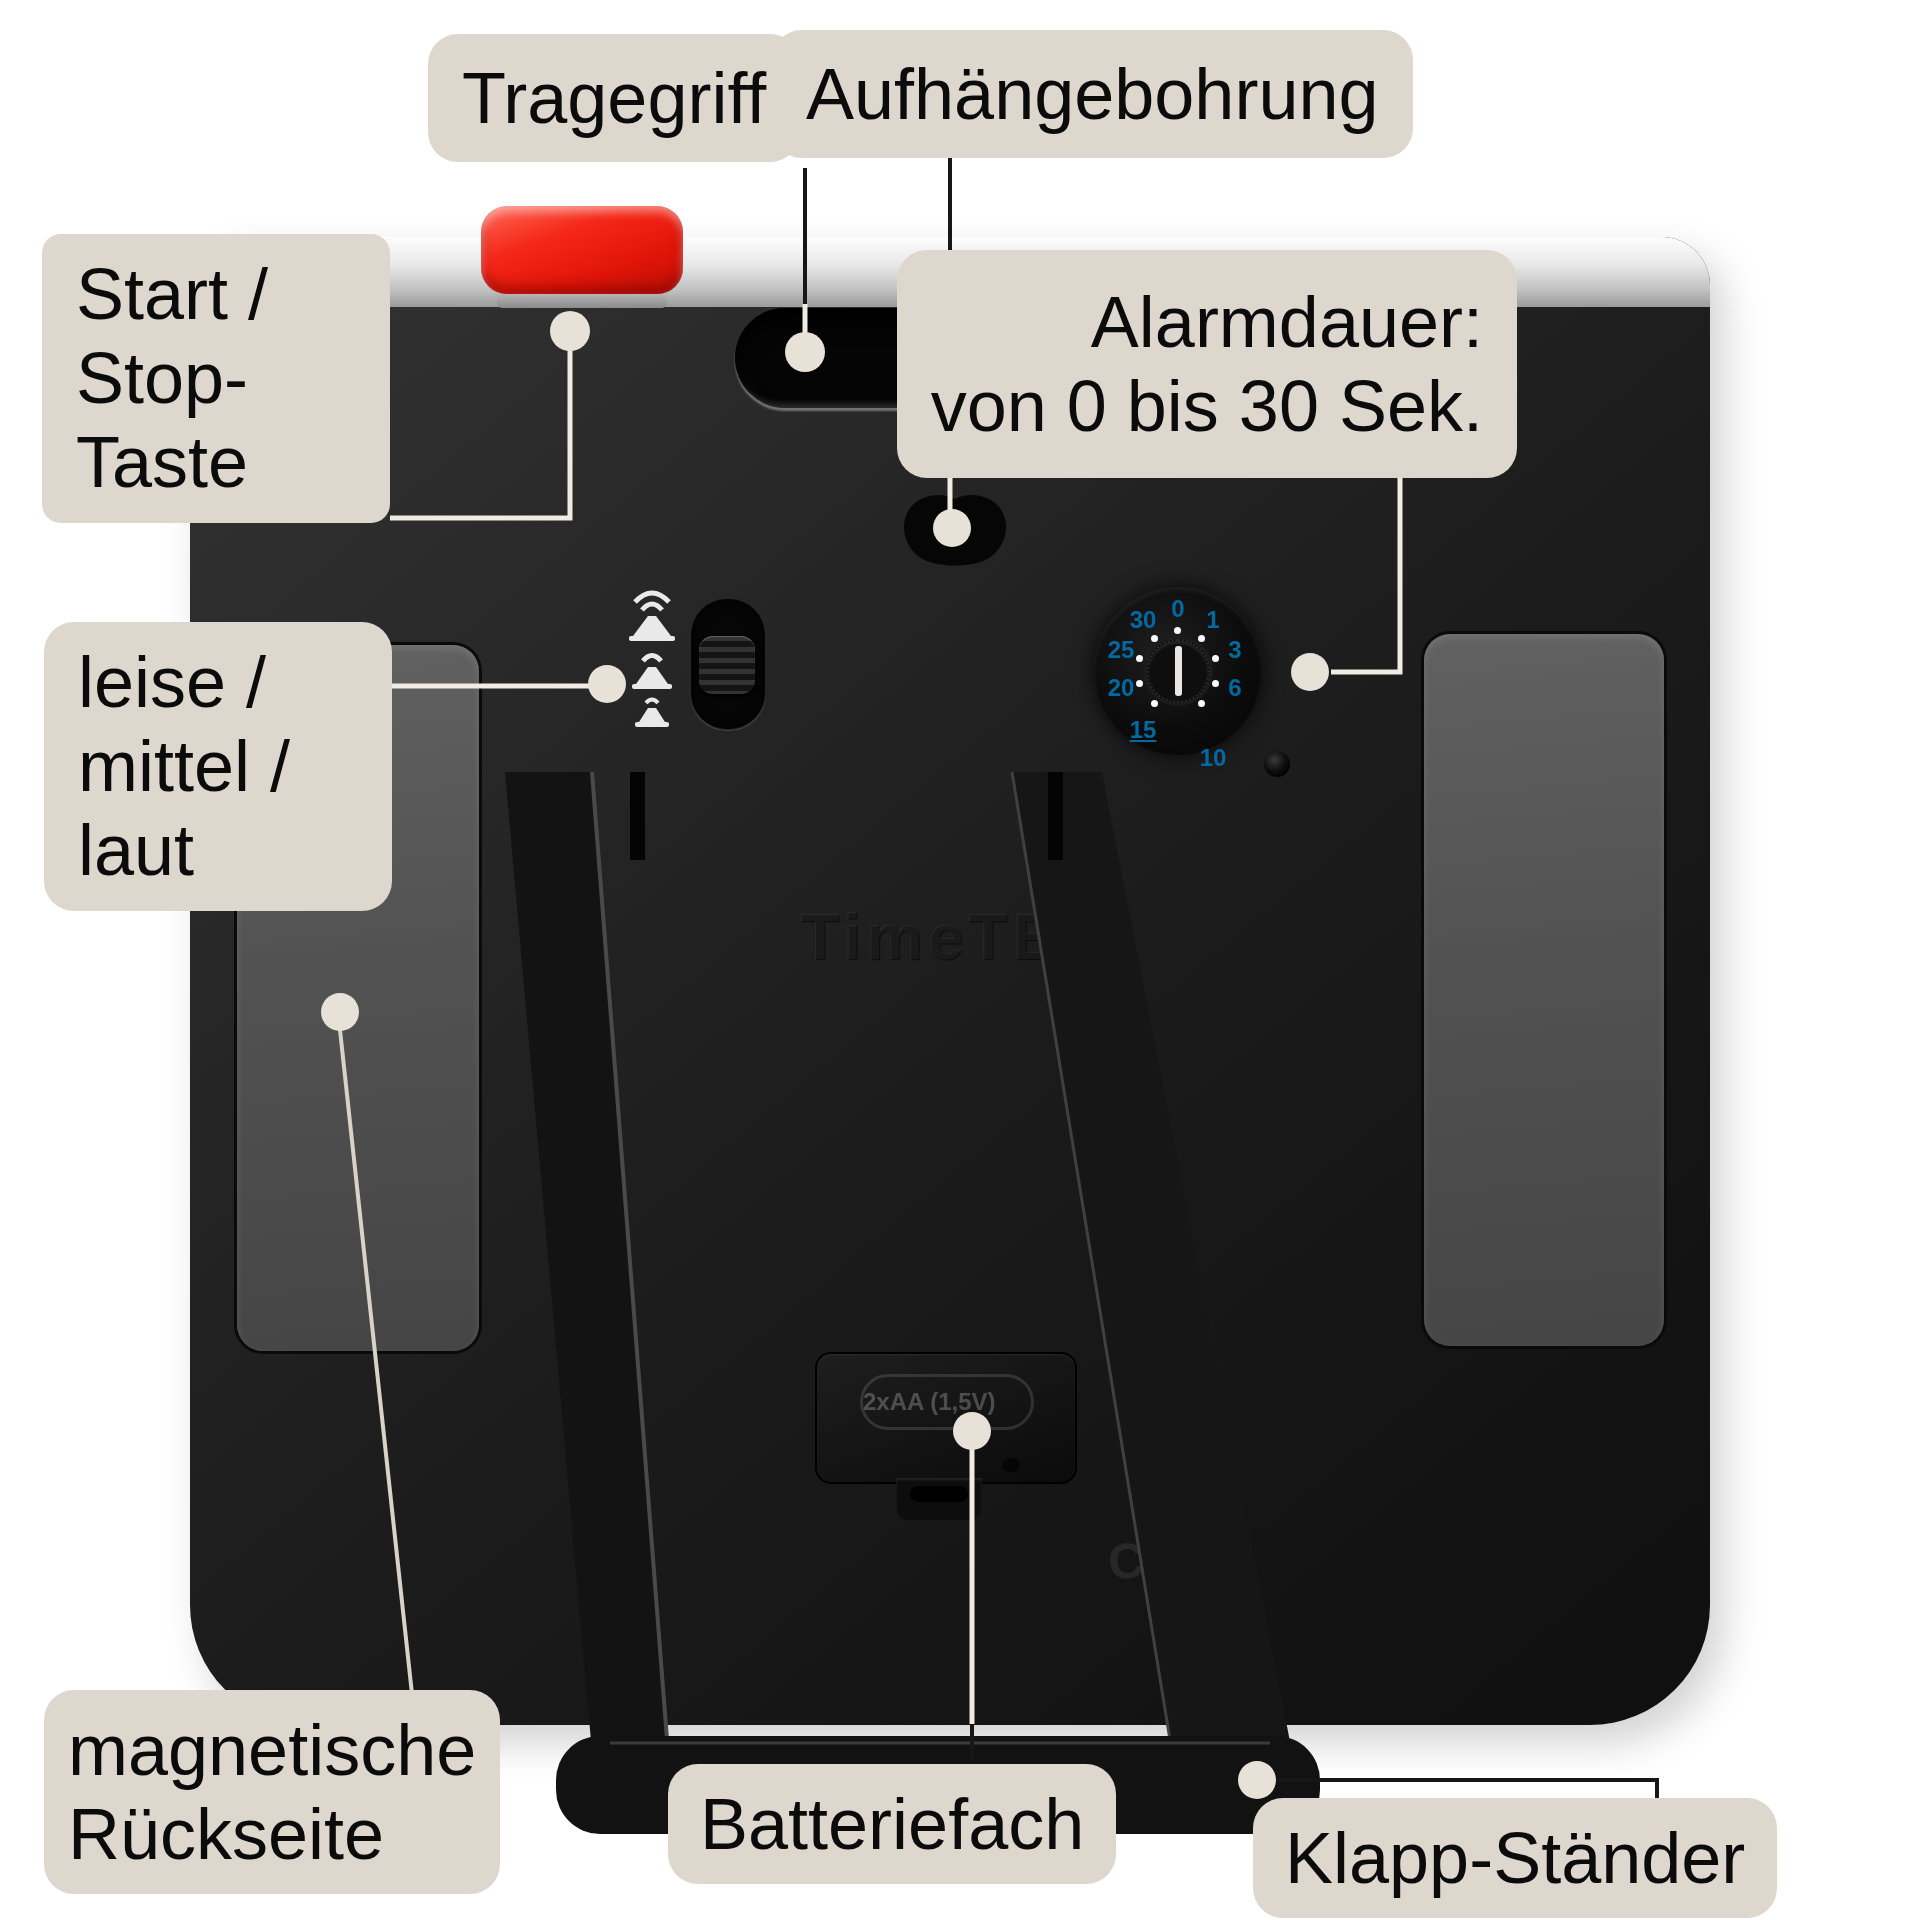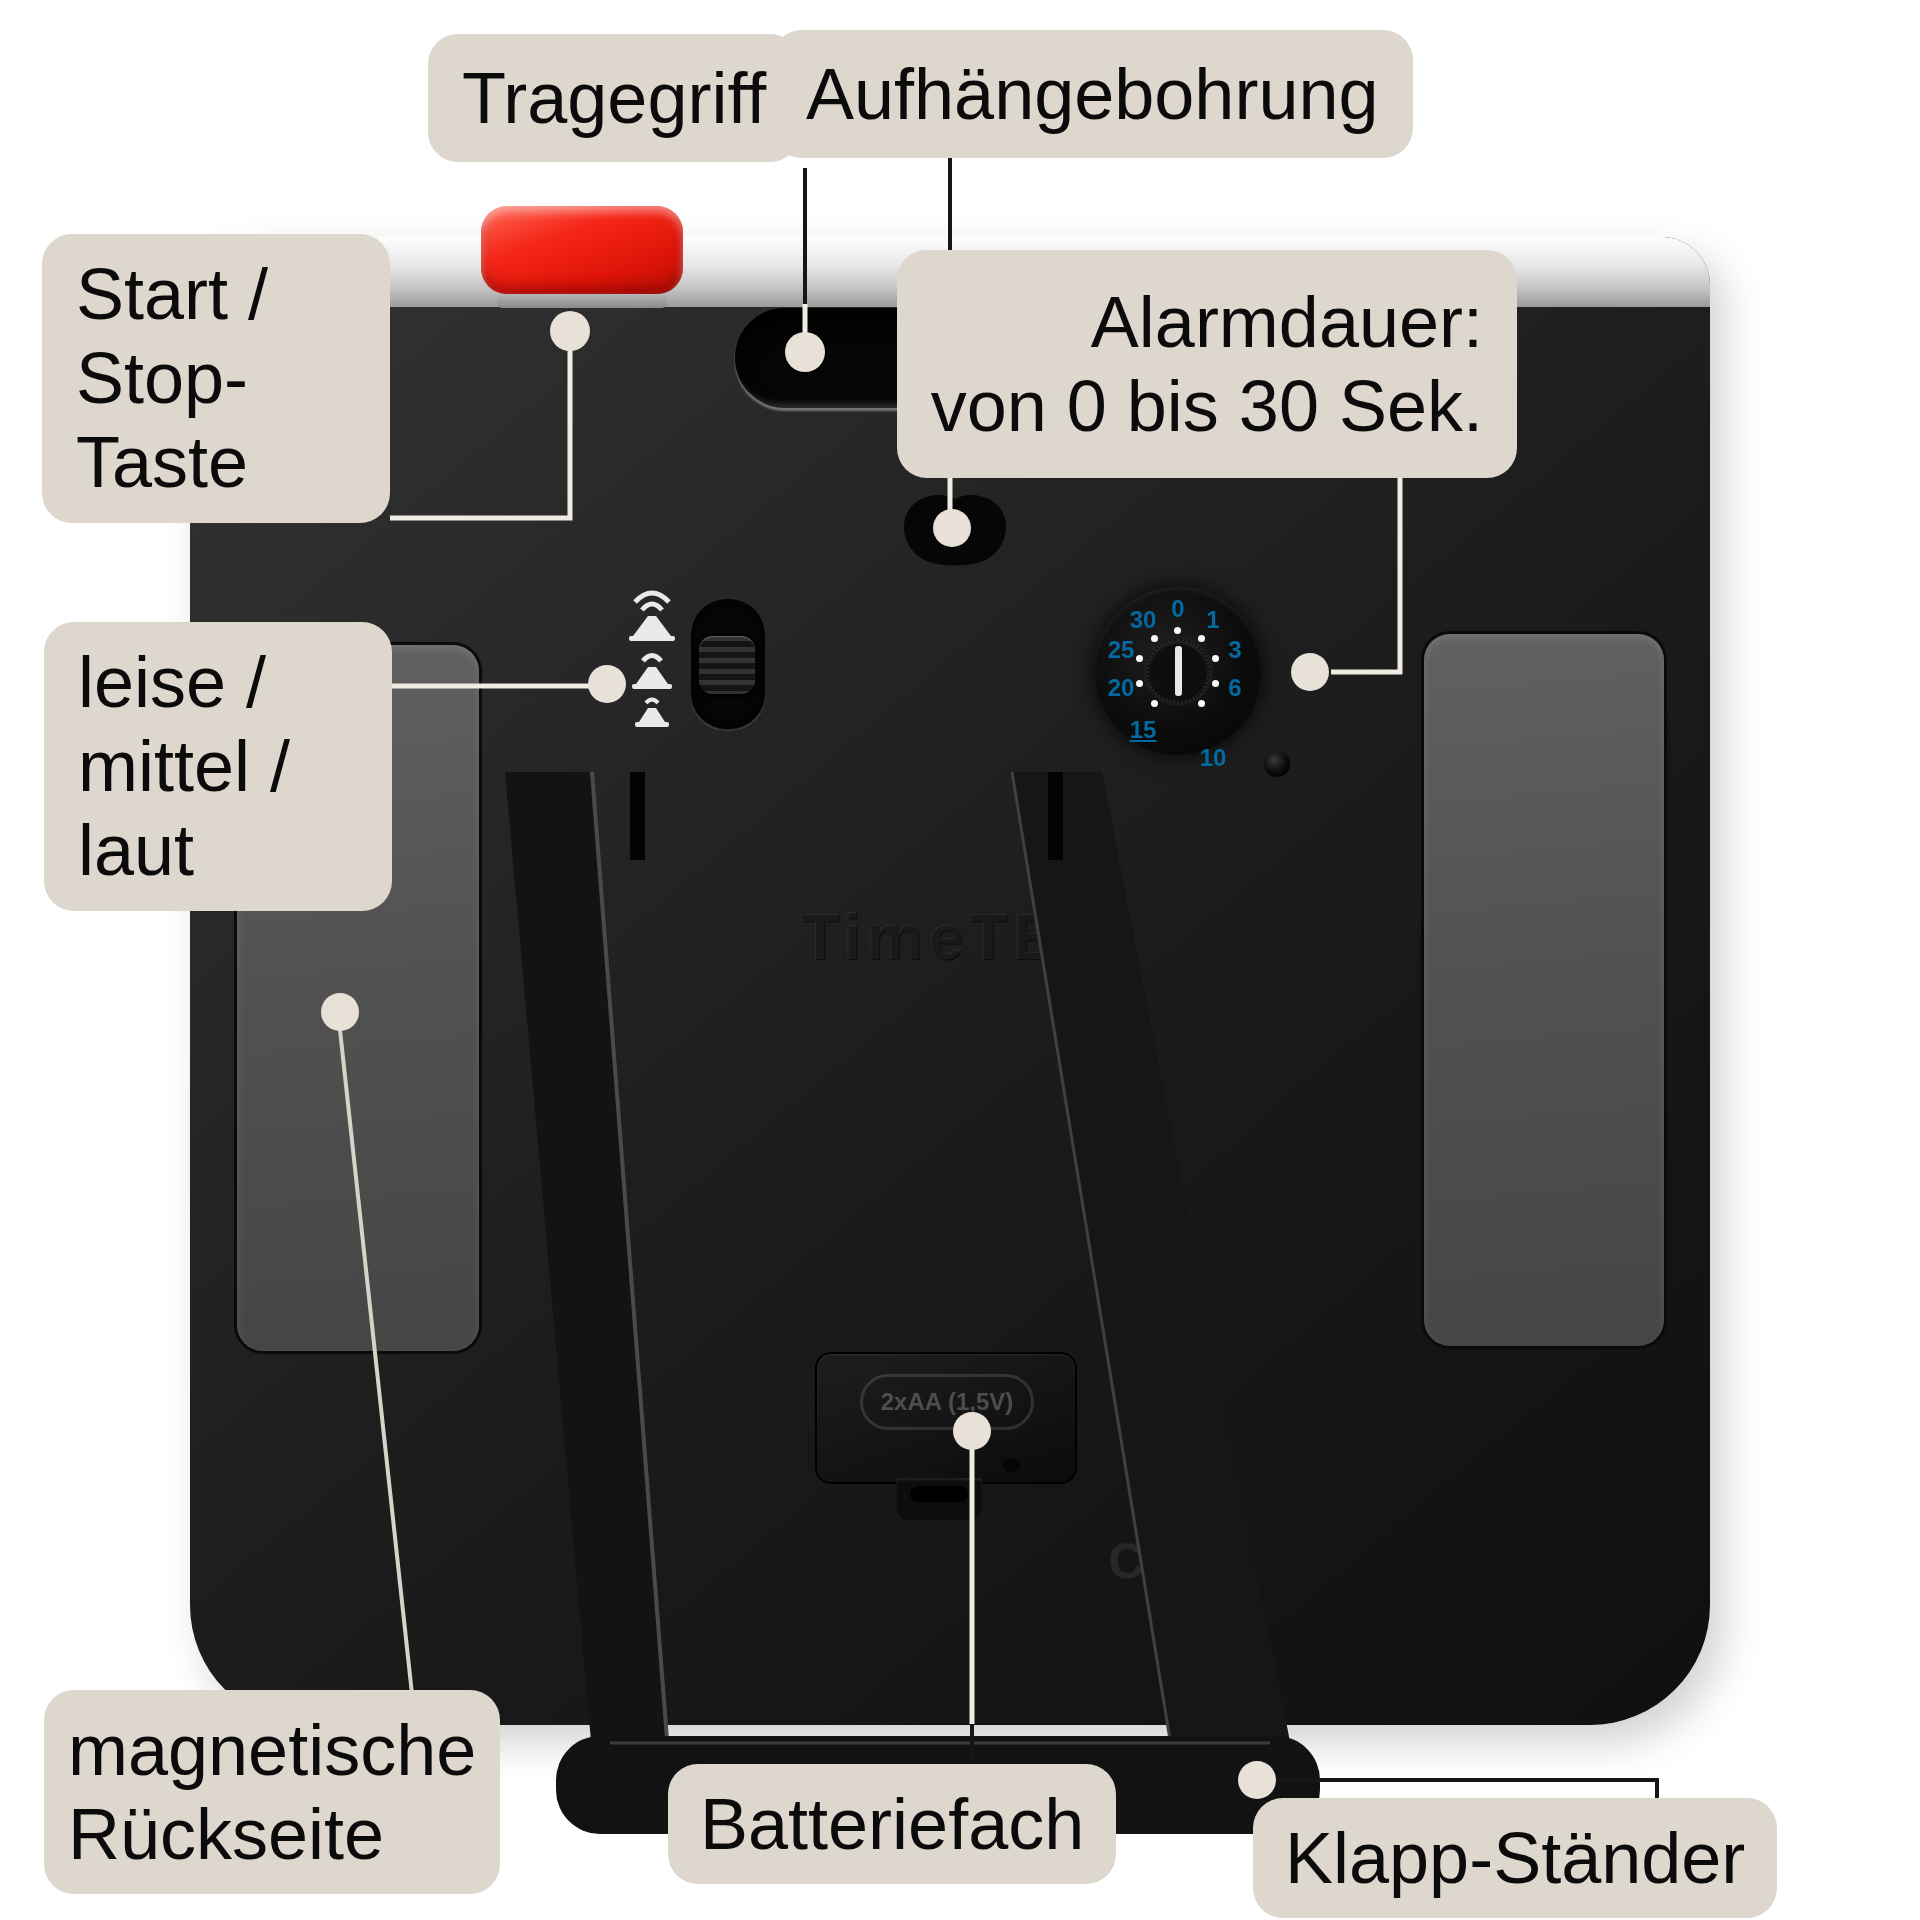--- a/index.html
+++ b/index.html
@@ -57,33 +57,33 @@
   .emboss-brand{left:800px;top:900px;width:340px;font-size:64px;font-weight:bold;letter-spacing:5px;
         color:rgba(255,255,255,0.06);text-shadow:1px 1px 1px rgba(0,0,0,0.6);}
   .emboss-ce{left:1108px;top:1530px;font-size:50px;font-weight:bold;letter-spacing:10px;
         color:rgba(255,255,255,0.08);transform:rotate(-5deg);}
 
   
   .bat-door{left:815px;top:1352px;width:258px;height:128px;border-radius:16px;
         background:linear-gradient(160deg,#1e1e1e,#0b0b0b);border:2px solid #000;
         box-shadow:inset 0 1px 2px rgba(255,255,255,0.08);}
   .bat-oval{left:860px;top:1374px;width:168px;height:50px;border:3px solid rgba(255,255,255,0.13);
-        border-radius:30px;text-align:center;line-height:50px;font-size:24px;font-weight:bold;
+        border-radius:30px;text-align:left;line-height:50px;font-size:24px;font-weight:bold;
         color:rgba(255,255,255,0.24);}
   .bat-latch{left:896px;top:1478px;width:86px;height:42px;border-radius:0 0 12px 12px;background:#0d0d0d;
         box-shadow:inset 0 2px 3px rgba(255,255,255,0.1);}
   .bat-slot{left:910px;top:1486px;width:58px;height:16px;border-radius:8px;background:#000;}
   .bat-screw{left:1002px;top:1458px;width:18px;height:14px;border-radius:50%;background:#000;opacity:0.6;}
 
   
   .label{background:#ddd7cd;border-radius:30px;color:#0b0b0b;font-size:72px;line-height:1.17;
          padding:22px 34px;white-space:pre-line;}
   .lb-tragegriff{left:428px;top:34px;}
   .lb-aufhaeng{left:772px;top:30px;}
-  .lb-startstop{left:42px;top:234px;width:280px;padding:18px 34px;}
+  .lb-startstop{left:42px;top:234px;width:280px;padding:18px 34px;border-radius:19px;}
   .lb-alarm{right:403px;top:250px;text-align:right;padding:30px 34px;}
   .lb-volume{left:44px;top:622px;width:280px;padding:18px 34px;}
   .lb-magnet{left:44px;top:1690px;padding:18px 24px;}
   .lb-batteriefach{left:668px;top:1752px;padding:18px 32px;margin-top:12px;}
   .lb-klapp{left:1253px;top:1798px;padding:18px 32px;}
 
   svg.overlay{left:0;top:0;width:1920px;height:1920px;pointer-events:none;}
 </style>
 </head>
 <body>

